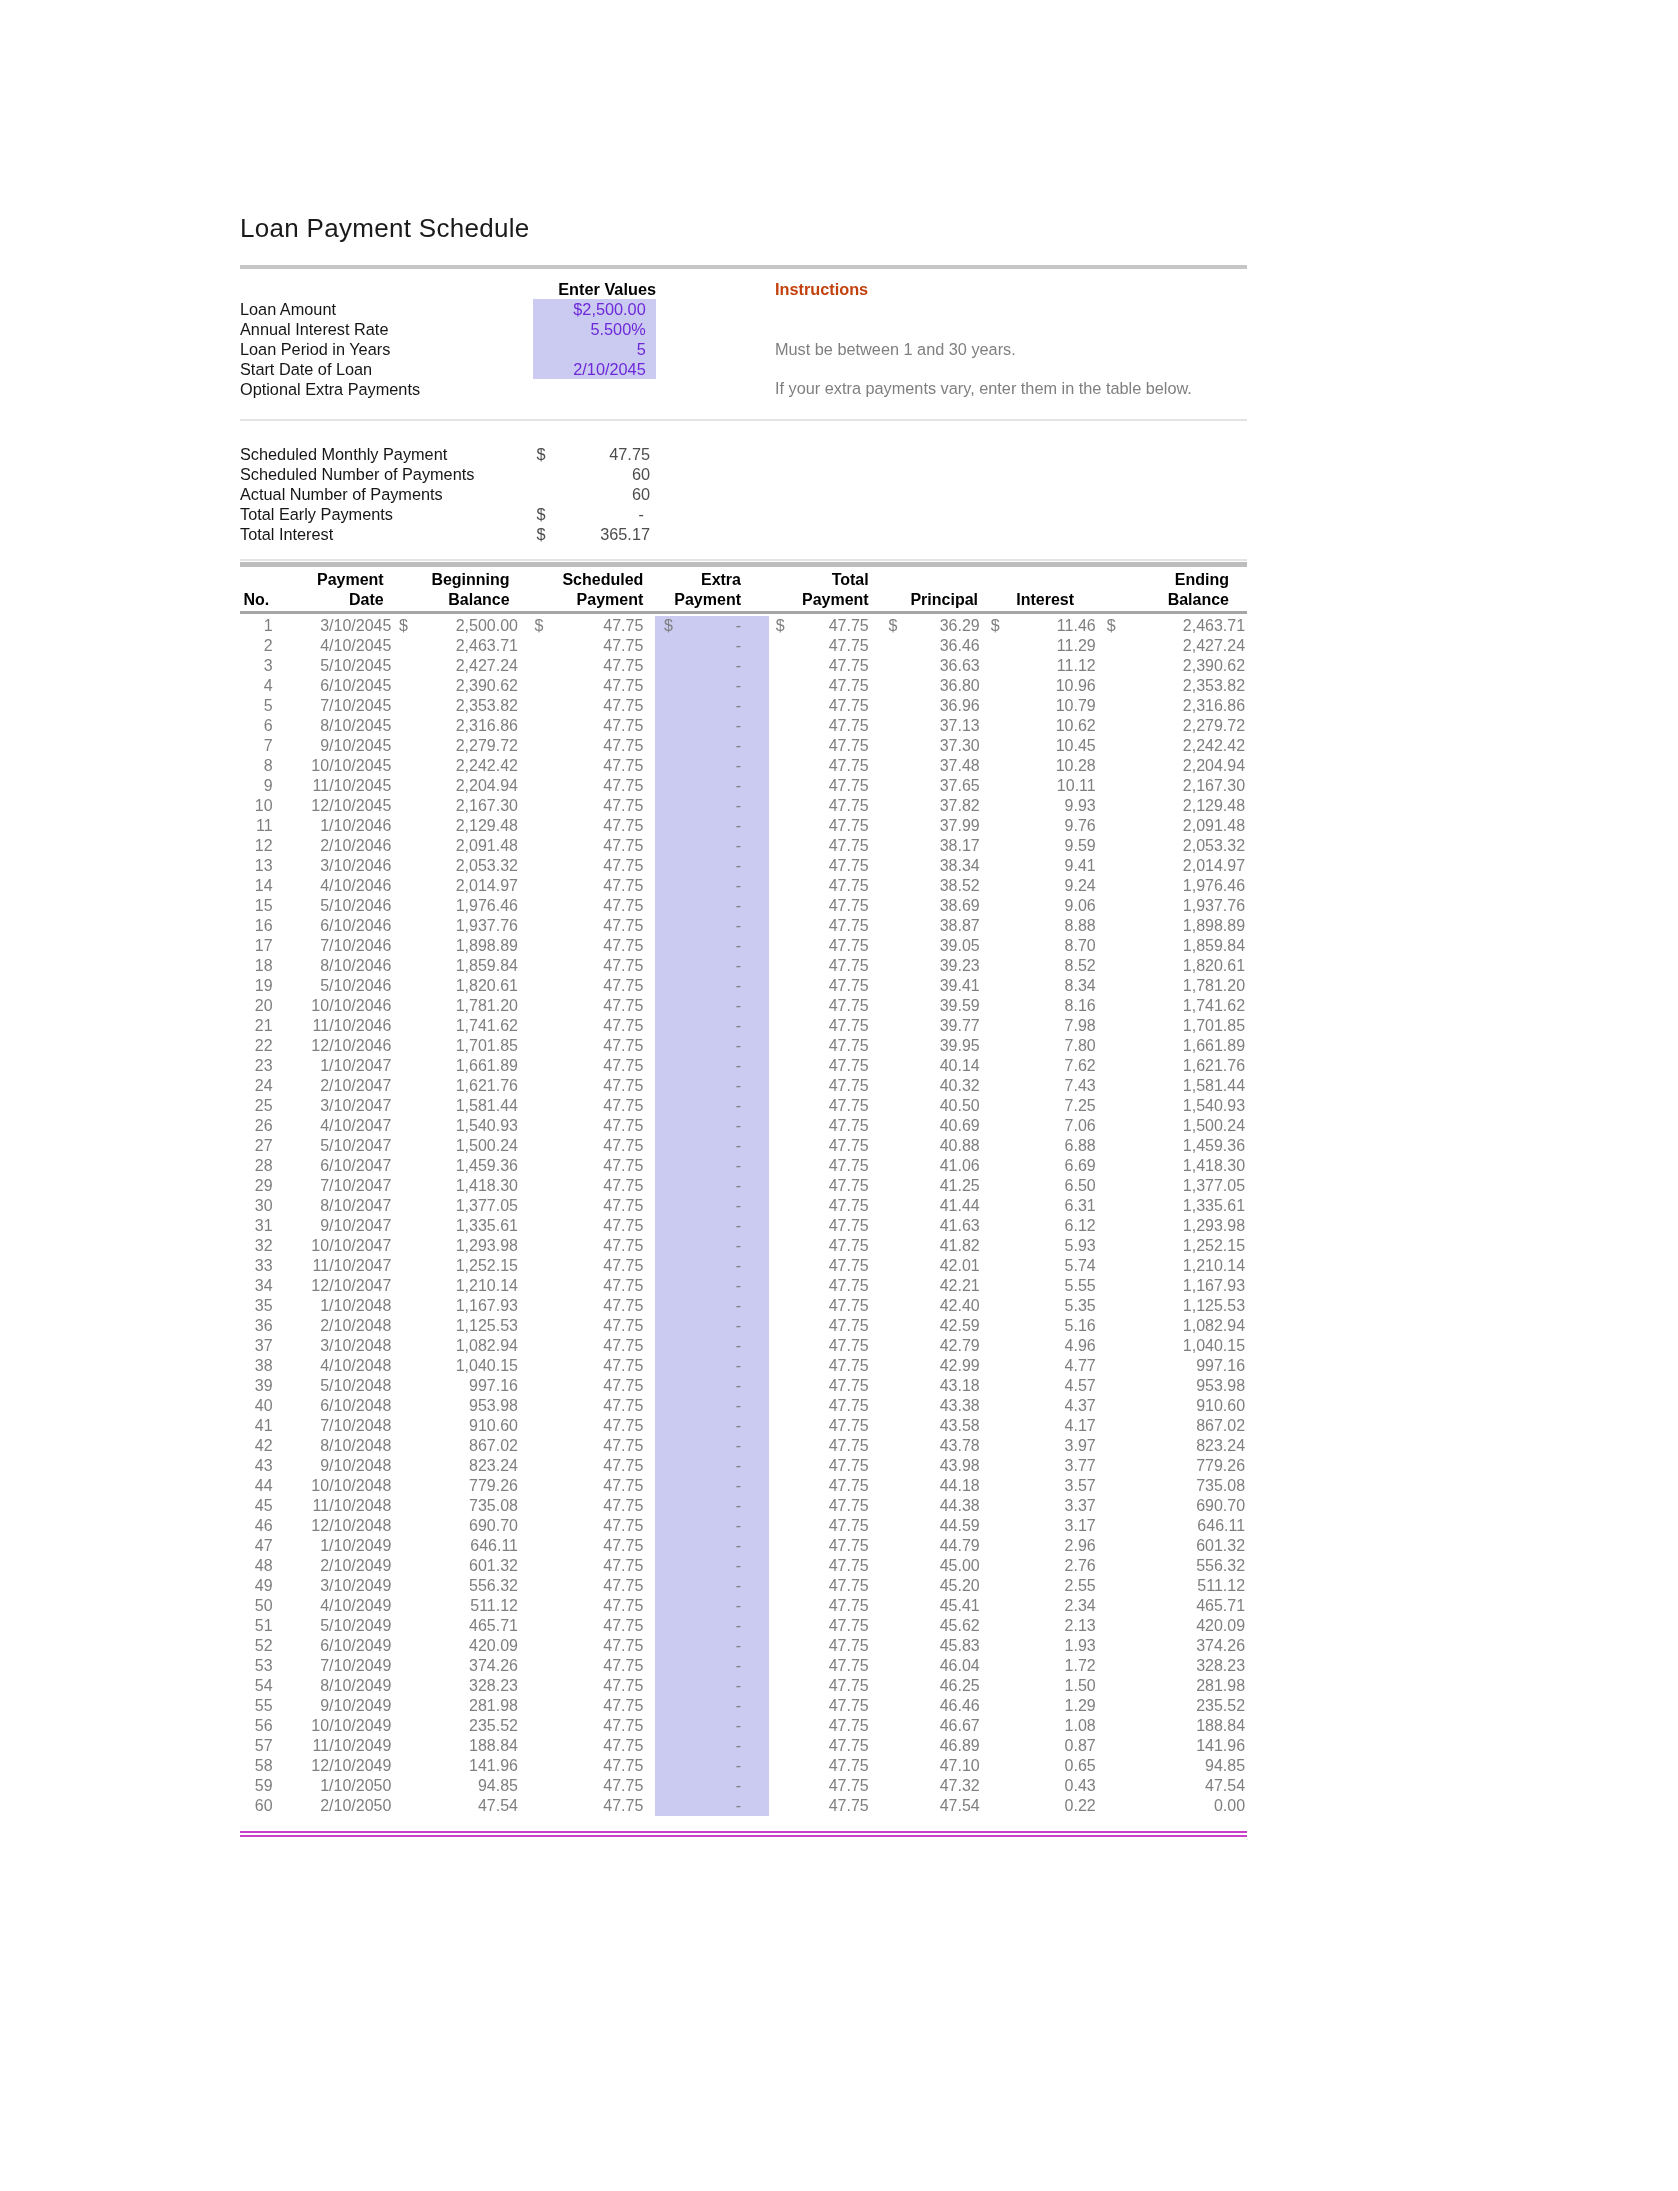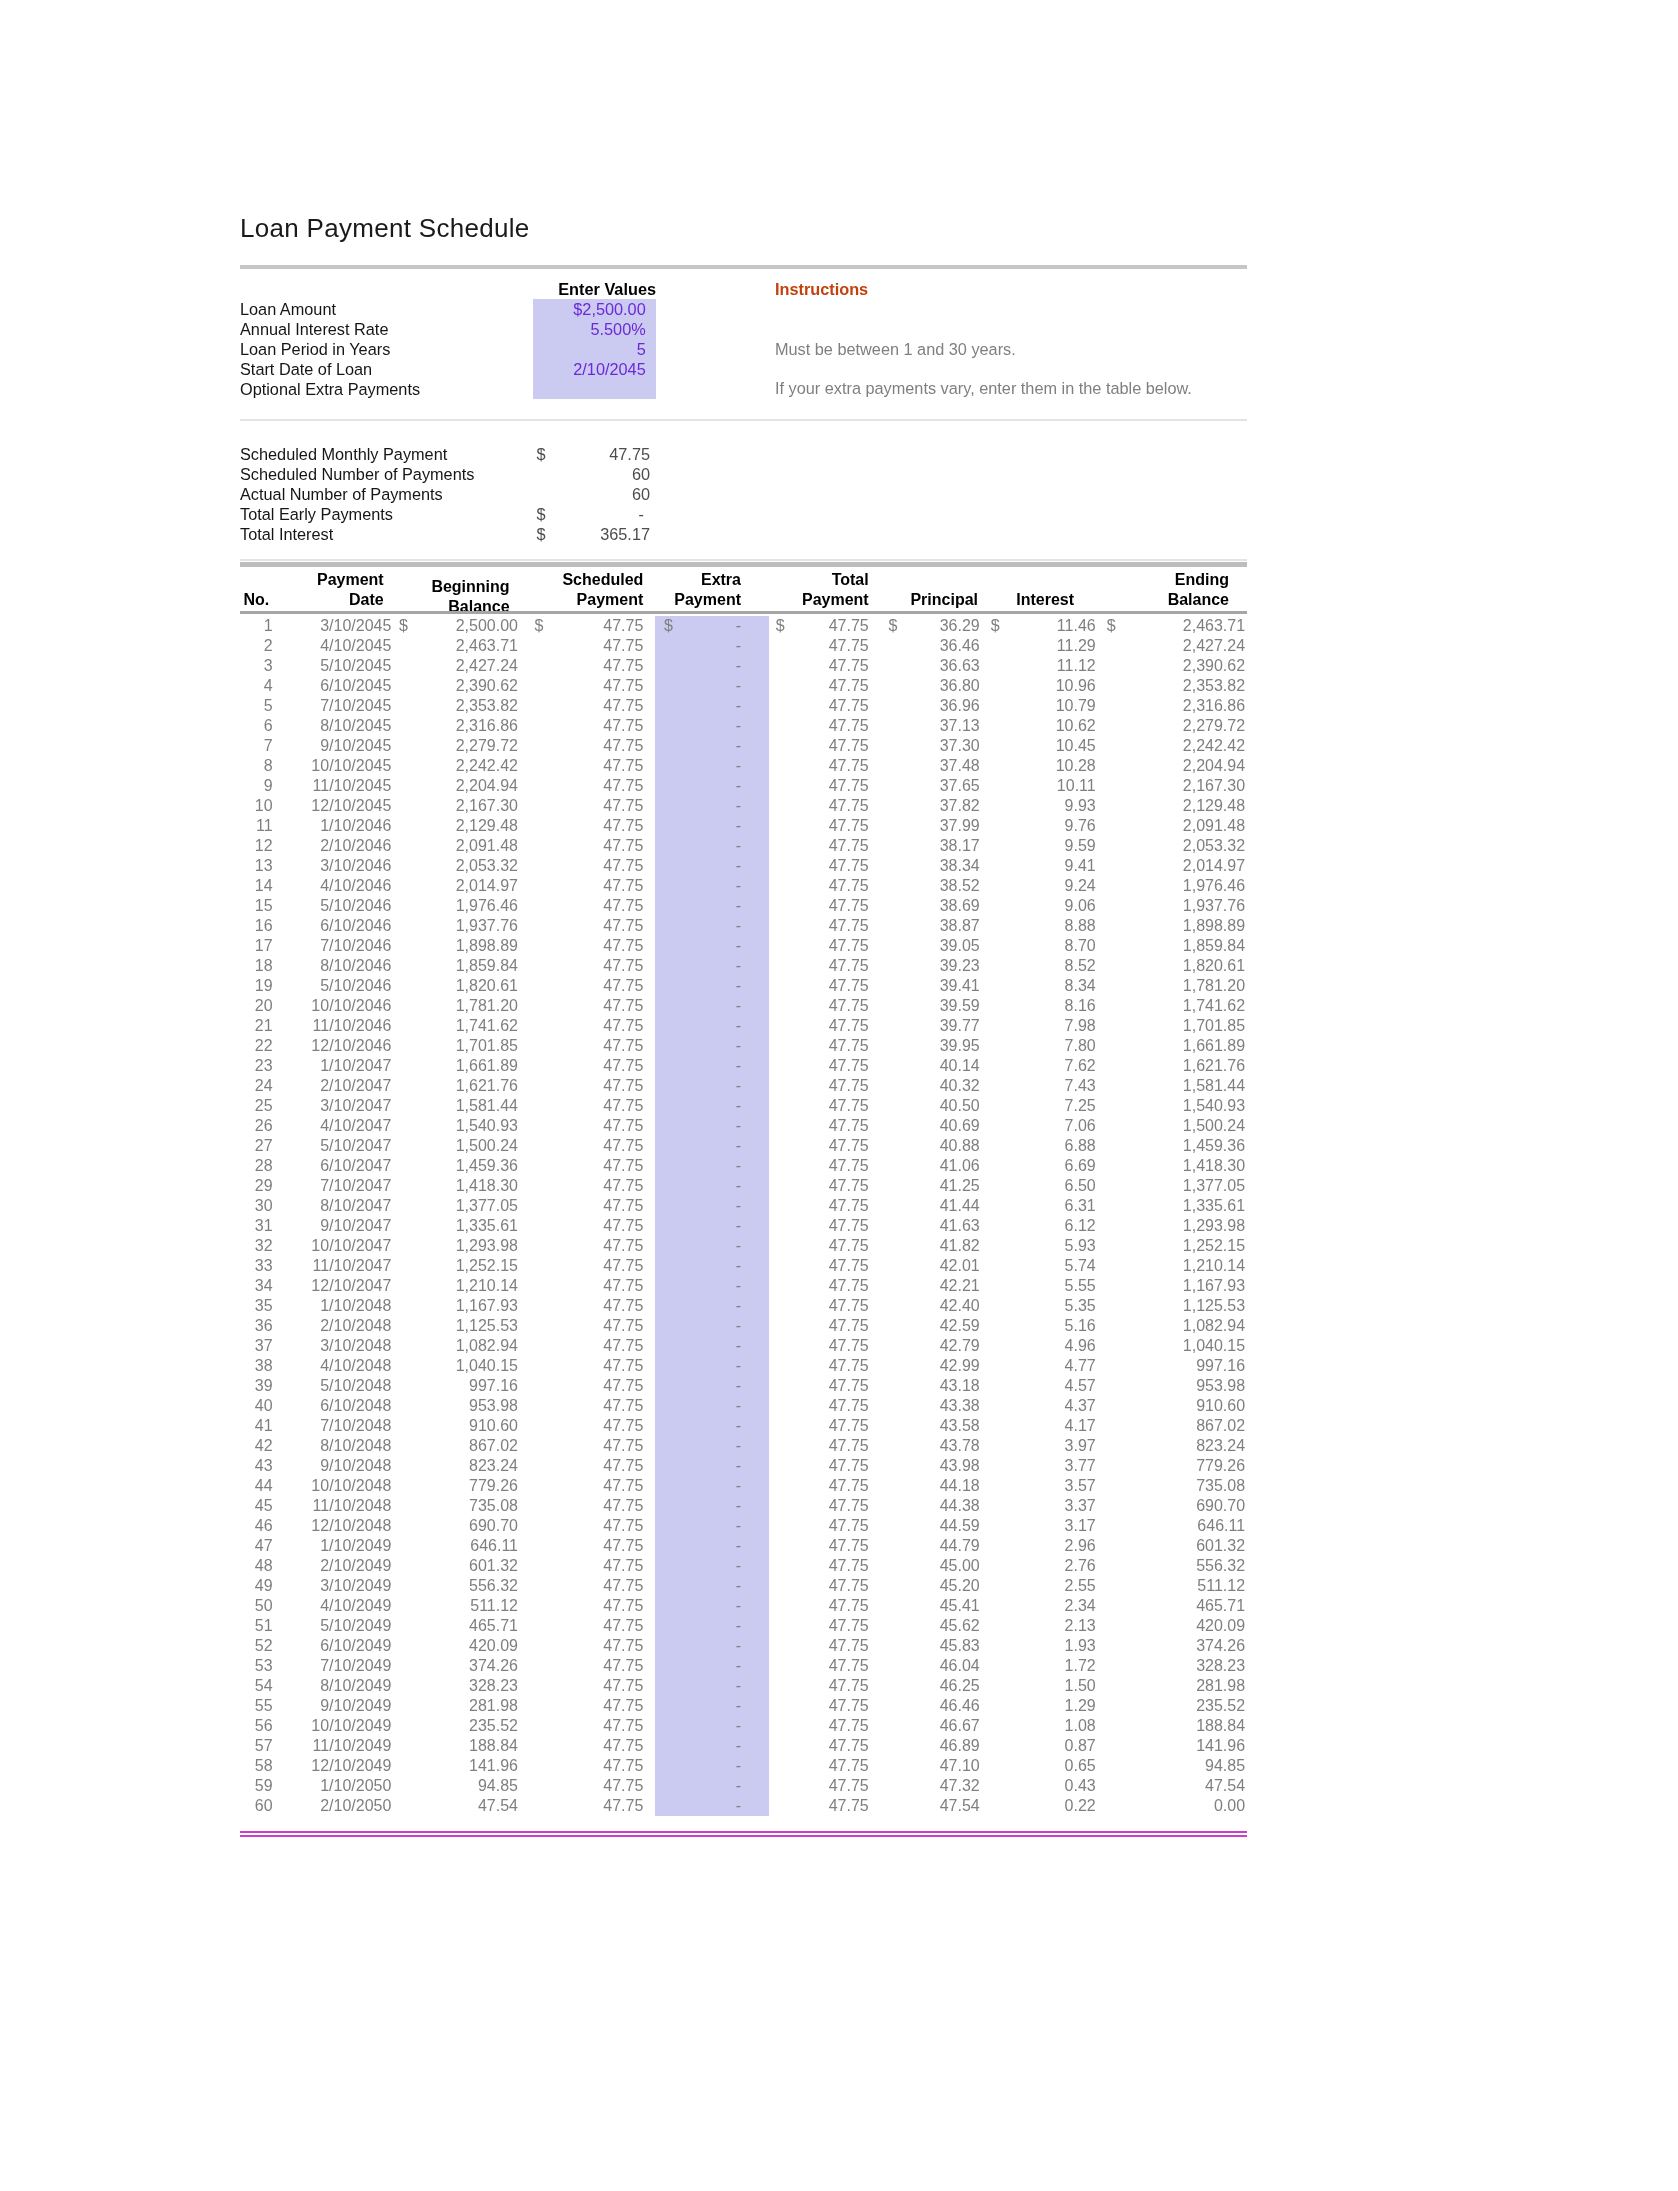--- a/index.html
+++ b/index.html
@@ -16,21 +16,21 @@
   .rule.r1{top:265px;height:4.3px;background:#c6c6c6;}
   .rule.r2{top:419px;height:1.7px;background:#e3e3e3;}
   .rule.r3{top:559px;height:1.7px;background:#e3e3e3;}
   .rule.r4{top:562px;height:5.1px;background:#bdbdbd;}
   .rule.head-underline{top:611px;height:2.6px;background:#a6a6a6;}
   .rule.bottom-magenta{top:1831px;height:0;border-top:6px double #c93fc9;background:none;}
 
   
   .top-section{position:absolute;top:279px;left:0;width:100%;height:122px;font-size:16.3px;}
   .ev-col{position:absolute;left:0;top:0;width:416px;}
-  .ev-row{display:flex;height:20px;line-height:20px;}
+  .ev-row{display:flex;height:20px;line-height:20px;align-items:center;}
   .ev-header{font-weight:bold;color:#000;text-align:right;width:123px;margin-left:auto;}
   .f-label{flex:1;color:#161616;white-space:nowrap;}
   .f-value{width:123px;background:#cbcbf1;text-align:right;padding-right:10.3px;
            box-sizing:border-box;color:#6d28d9;white-space:nowrap;}
   .instr-col{position:absolute;left:535px;top:0;width:472px;}
   .instr-header{position:absolute;left:0;top:0;height:20px;line-height:20px;
                 font-weight:bold;color:#c2410c;white-space:nowrap;}
   .instr-note{position:absolute;left:0;color:#7f7f7f;height:20px;line-height:20px;white-space:nowrap;}
   .instr-note.n1{top:60px;}
   .instr-note.n2{top:99px;}
@@ -45,21 +45,21 @@
   .s-val{padding-right:6px;}
   .s-val.dash{padding-right:12px;}
 
   
   .t-grid{display:grid;grid-template-columns:36px 118px 137px 120px 118px 104px 111px 116px 146px;}
   .t-head{position:absolute;top:570px;left:0;width:100%;}
   .hc{display:flex;flex-direction:column;justify-content:flex-start;text-align:right;
       font-weight:bold;color:#000;font-size:16px;}
   .hc span{display:block;height:20px;line-height:20px;}
   .hc.no{padding-right:6.8px;}   .hc.date{padding-right:10.3px;}
-  .hc.begin{padding-right:21.4px;margin-top:7px;}.hc.sched{padding-right:7.7px;}
+  .hc.begin{padding-right:21.4px;}.hc.sched{padding-right:7.7px;}
   .hc.extra{padding-right:28px;}.hc.total{padding-right:4.3px;}
   .hc.prin{padding-right:6px;}  .hc.int{padding-right:26px;}
   .hc.end{padding-right:17px;}
 
   .t-body{position:absolute;top:616px;left:0;width:100%;}
   .t-row{height:20px;align-items:center;font-size:16px;color:#7f7f7f;}
   .cell{white-space:nowrap;}
   .cell.no{text-align:right;padding-right:3.4px;}
   .cell.date{text-align:right;padding-right:2.6px;}
   .cell.m{display:flex;justify-content:space-between;align-items:center;box-sizing:border-box;height:100%;}

